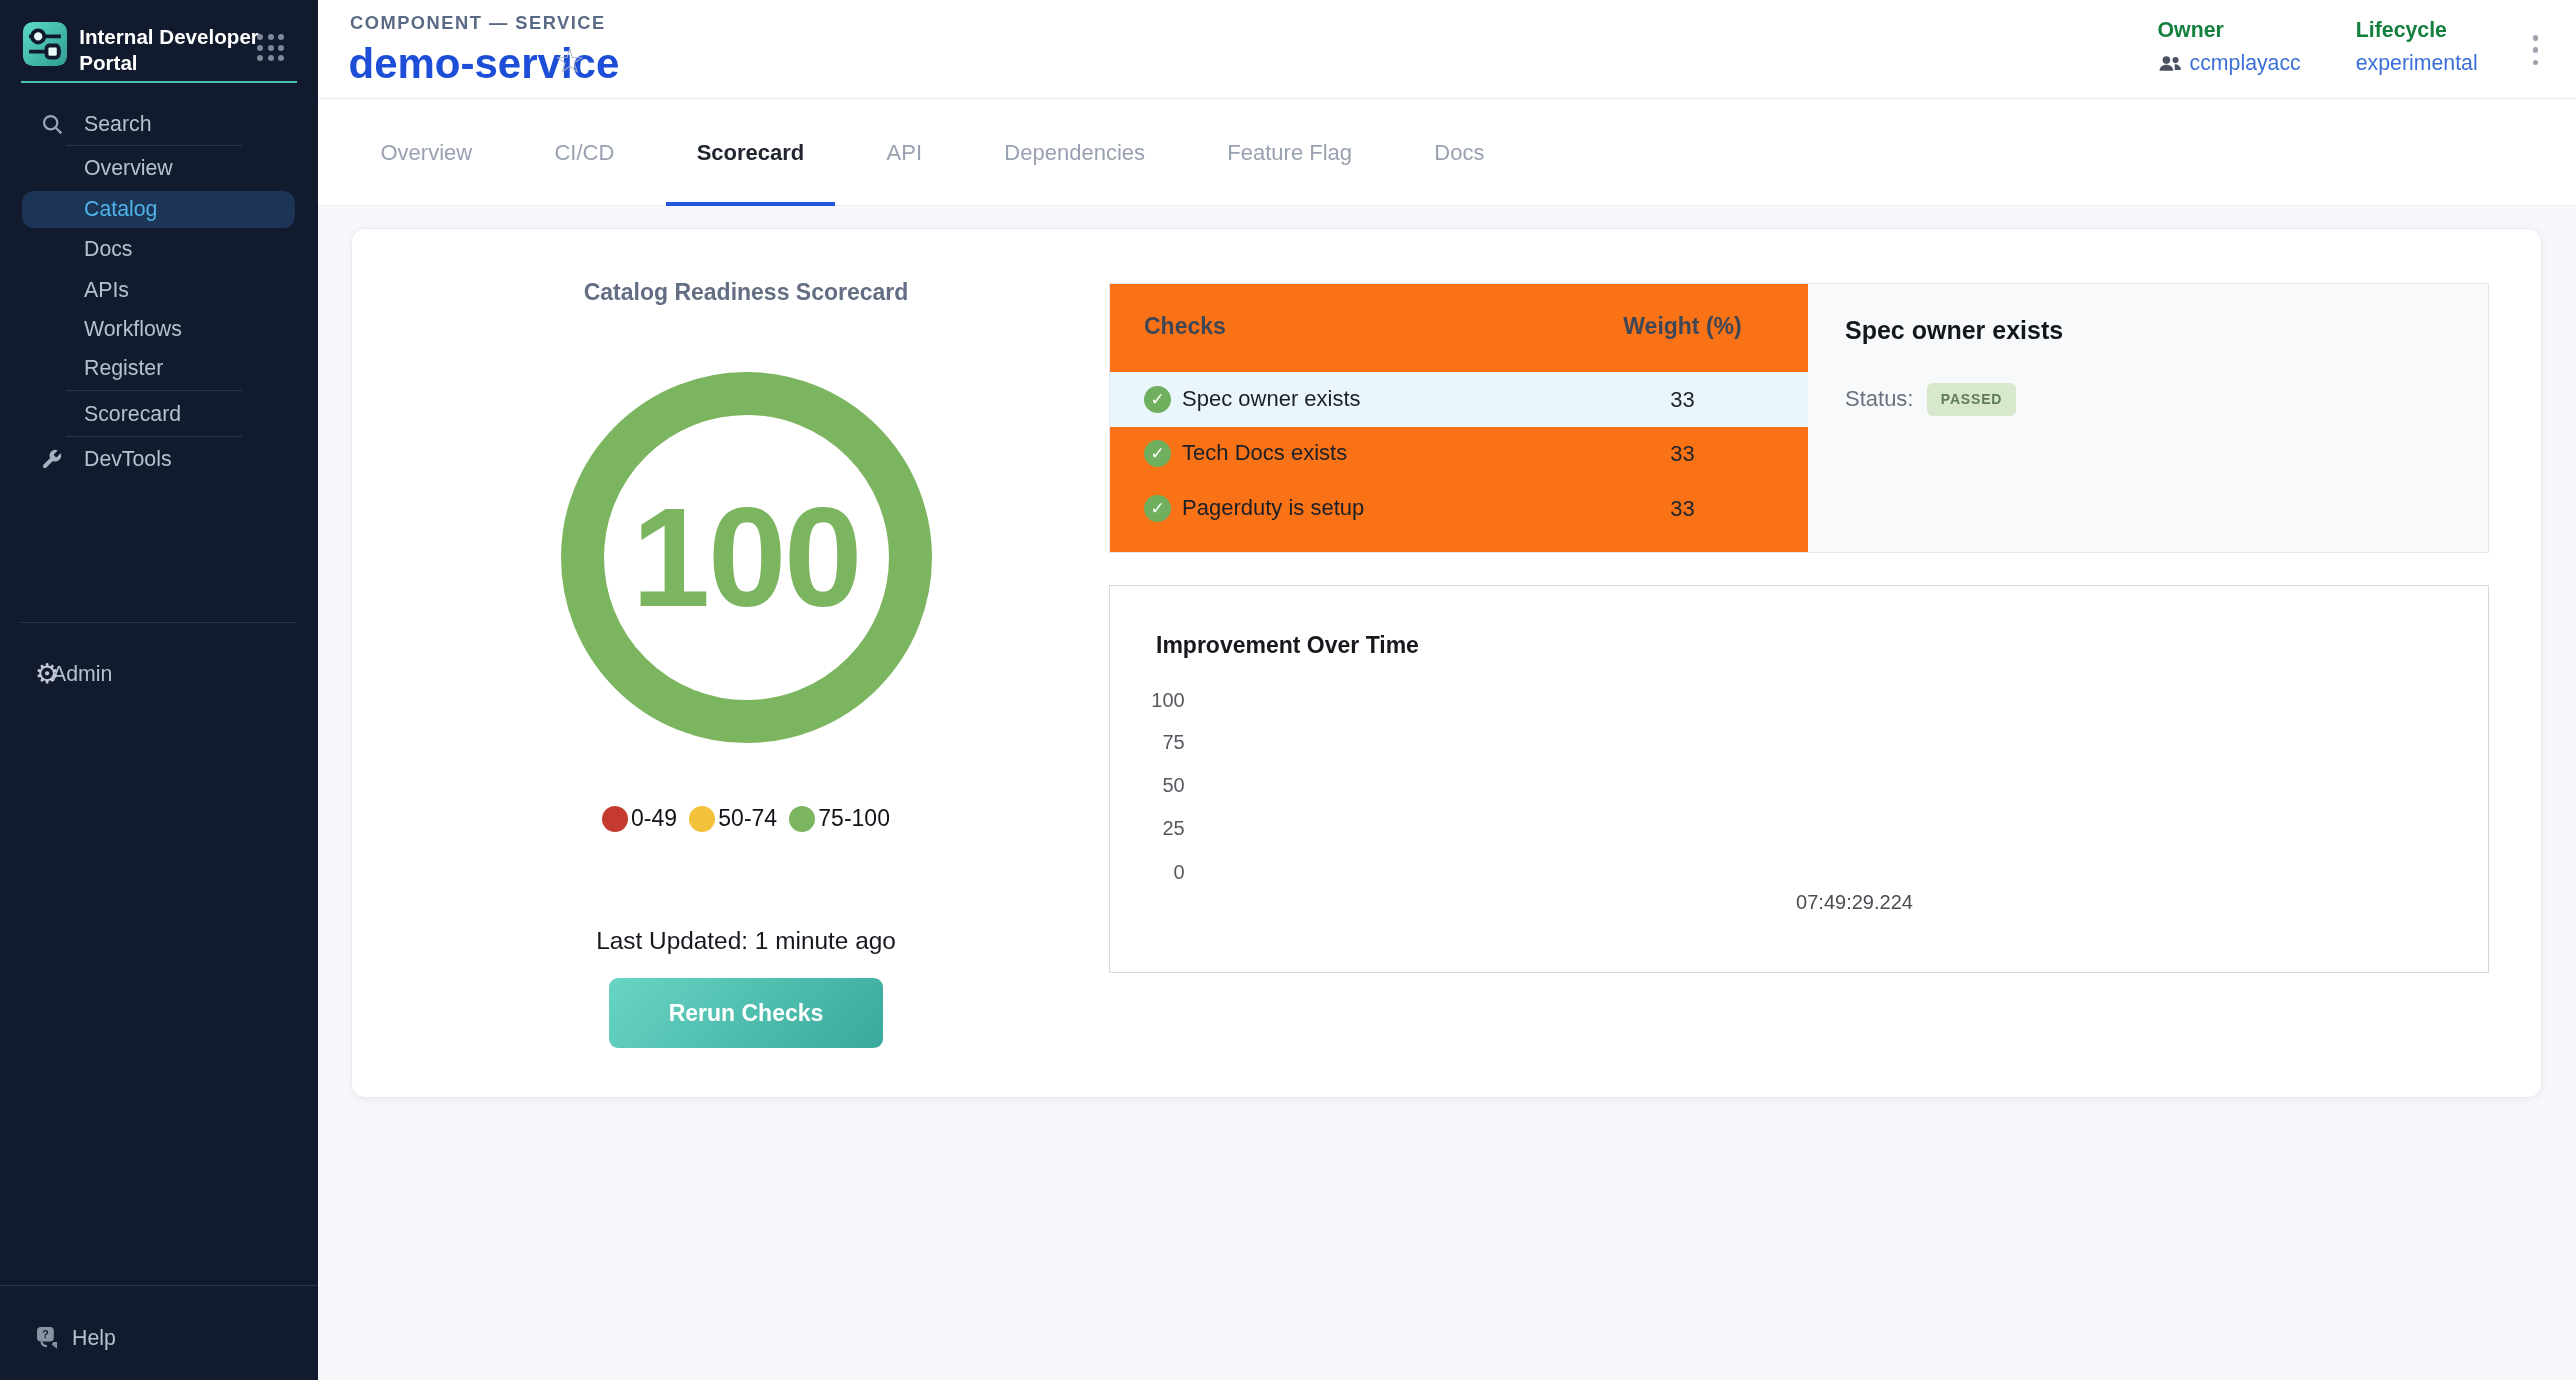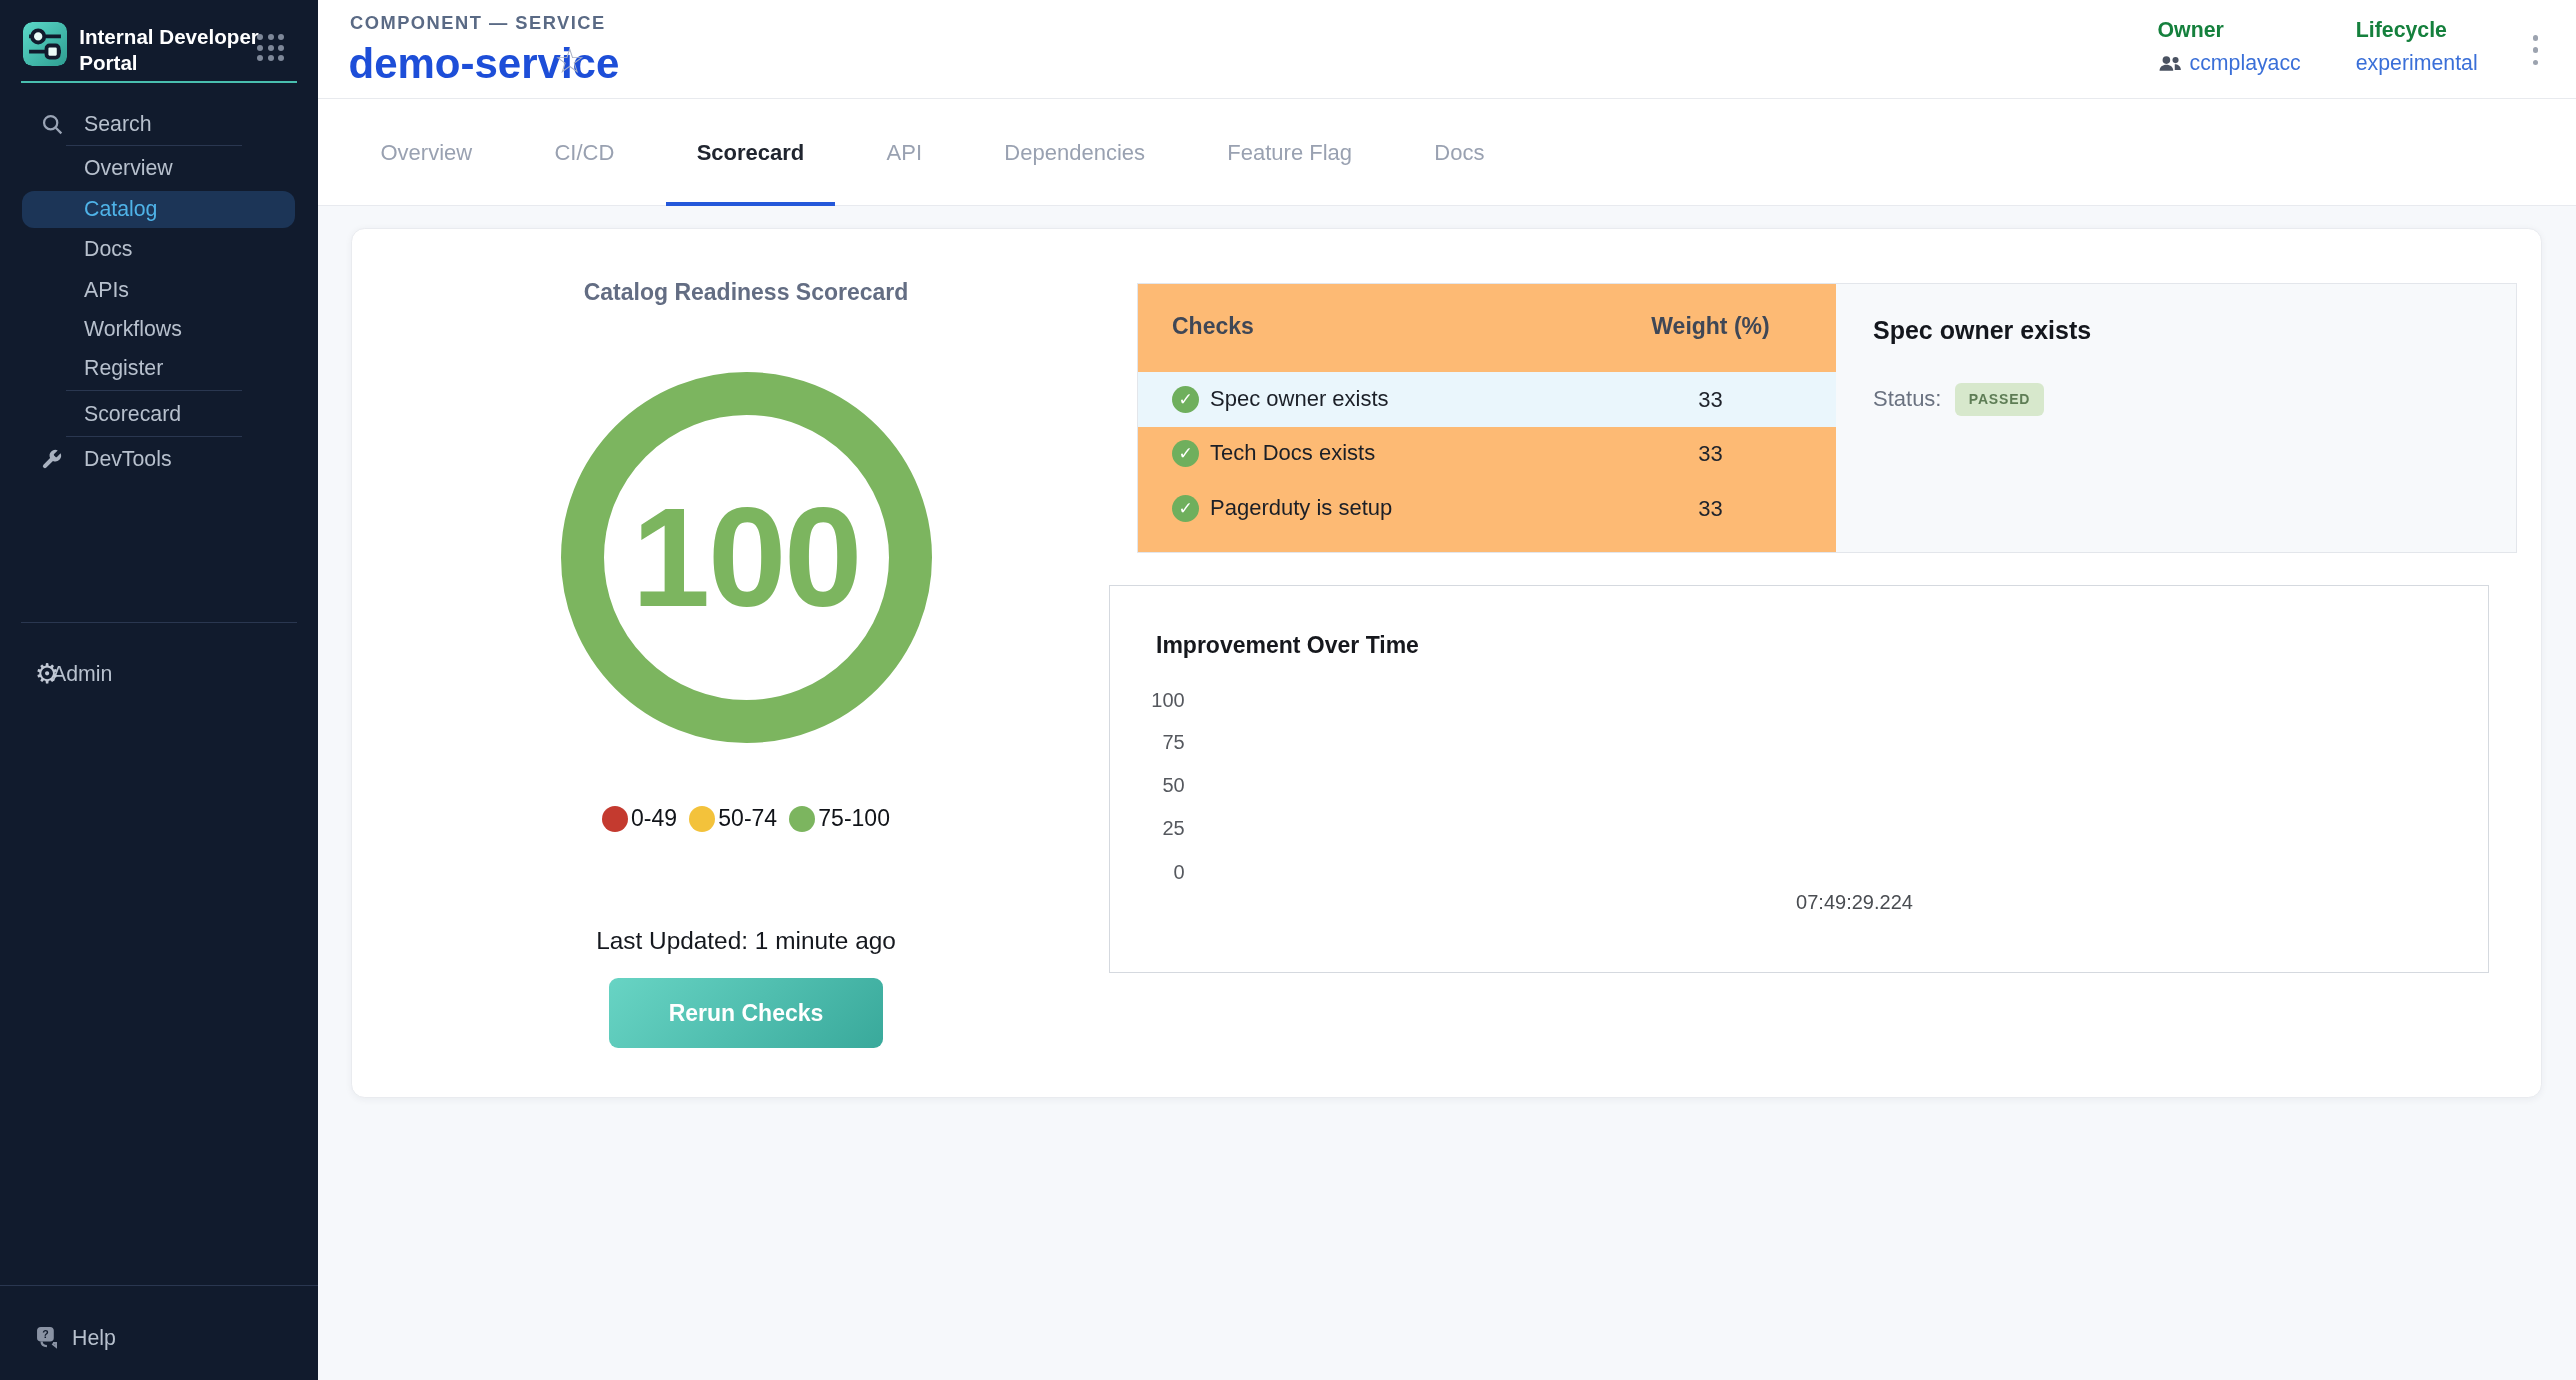--- a/index.html
+++ b/index.html
@@ -79,21 +79,21 @@
   .legend-label { font-size:23px; color:#101318;text-align:center; }
   .last-updated { margin-top:95px; font-size:24.4px; color:#15181E; }
   .rerun-btn {
     margin-top:23px; width:274px; height:70px; border:none; border-radius:9.1px;
     background:linear-gradient(135deg,#68D4C4,#39A99B);
     color:#fff; font-size:23px; font-weight:600; cursor:pointer;
     font-family:"Liberation Sans","DejaVu Sans",sans-serif;
   }
 
   
-  .checks-row { position:absolute; left:757px; top:54px; width:1380px; height:270px; border:0.8px solid #E3E6EB; display:flex; background:#fdba74;margin-left:28px; }
+  .checks-row { position:absolute; left:757px; top:54px; width:1380px; height:270px; border:0.8px solid #E3E6EB; display:flex; background:#f97316; }
   .checks-pane { position:relative; width:698px; height:100%; }
   .checks-header { position:absolute; top:29px; left:0; width:100%; display:flex; padding:0 34px; }
   .checks-header .col-name { flex:1; font-size:23px; font-weight:700; color:#3F4756; }
   .checks-header .col-weight { width:183px; text-align:center; font-size:23px; font-weight:700; color:#3F4756; }
   .check-row { position:absolute; left:0; width:100%; height:55px; display:flex; align-items:center; padding:0 34px; cursor:pointer; }
   .check-row.selected { background:#EAF6FC; }
   .check-row .row-name { flex:1; display:flex; align-items:center; font-size:22px; color:#1B1F27; }
   .check-row .row-weight { width:183px; text-align:center; font-size:22px; color:#20242C; }
   .check-icon { width:27.4px; height:27.4px; border-radius:50%; background:#6FAF5D; color:#fff; font-size:17px; font-weight:700; display:flex; align-items:center; justify-content:center; margin-right:10.7px; flex:0 0 auto; }
 

